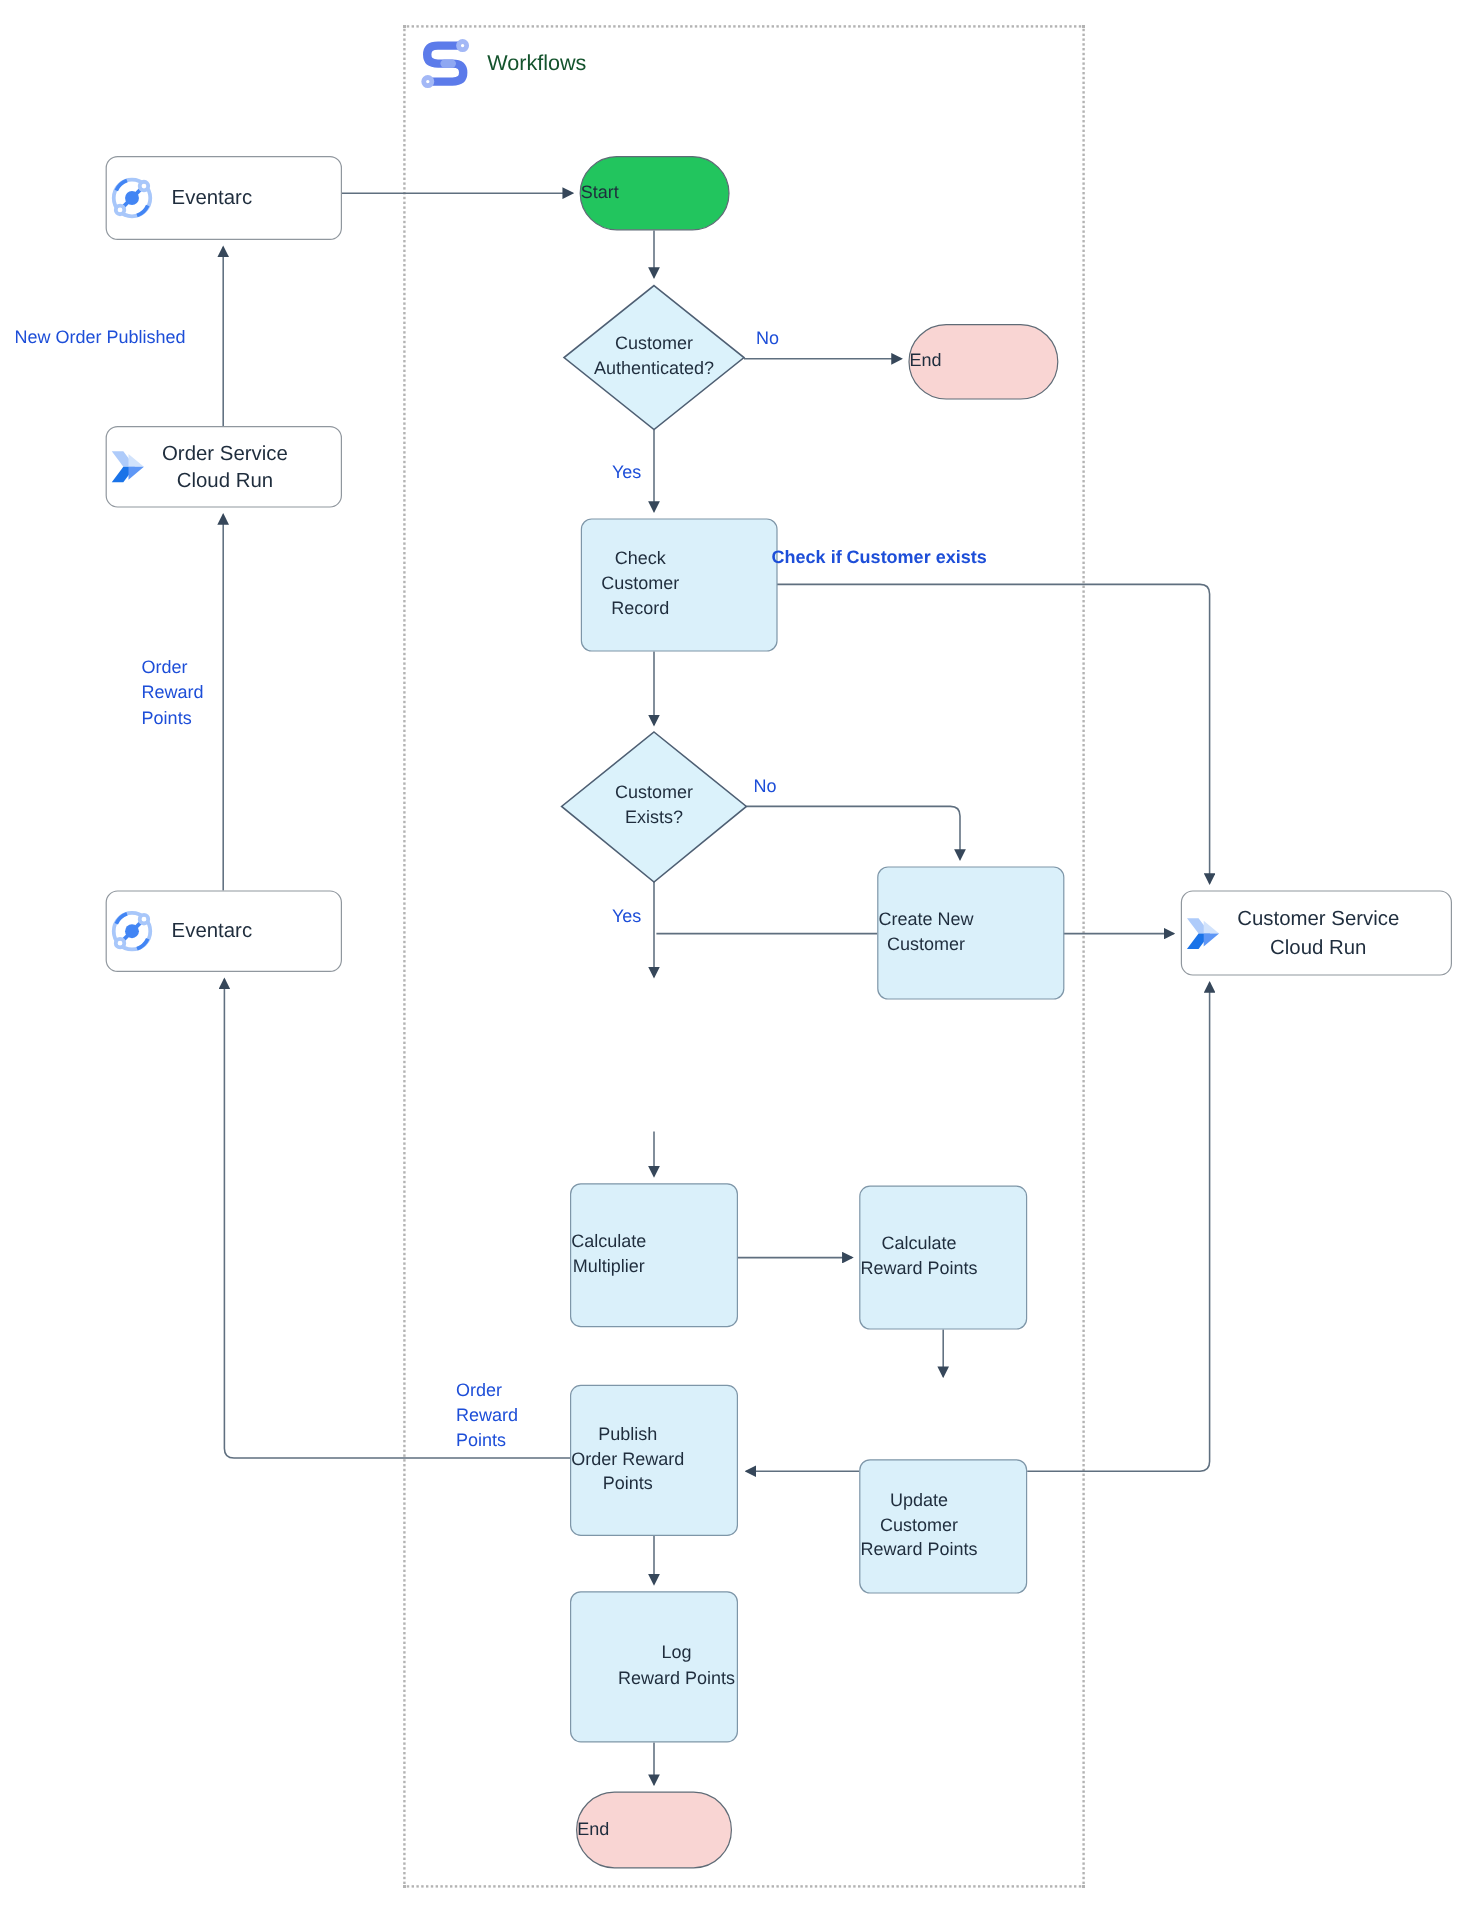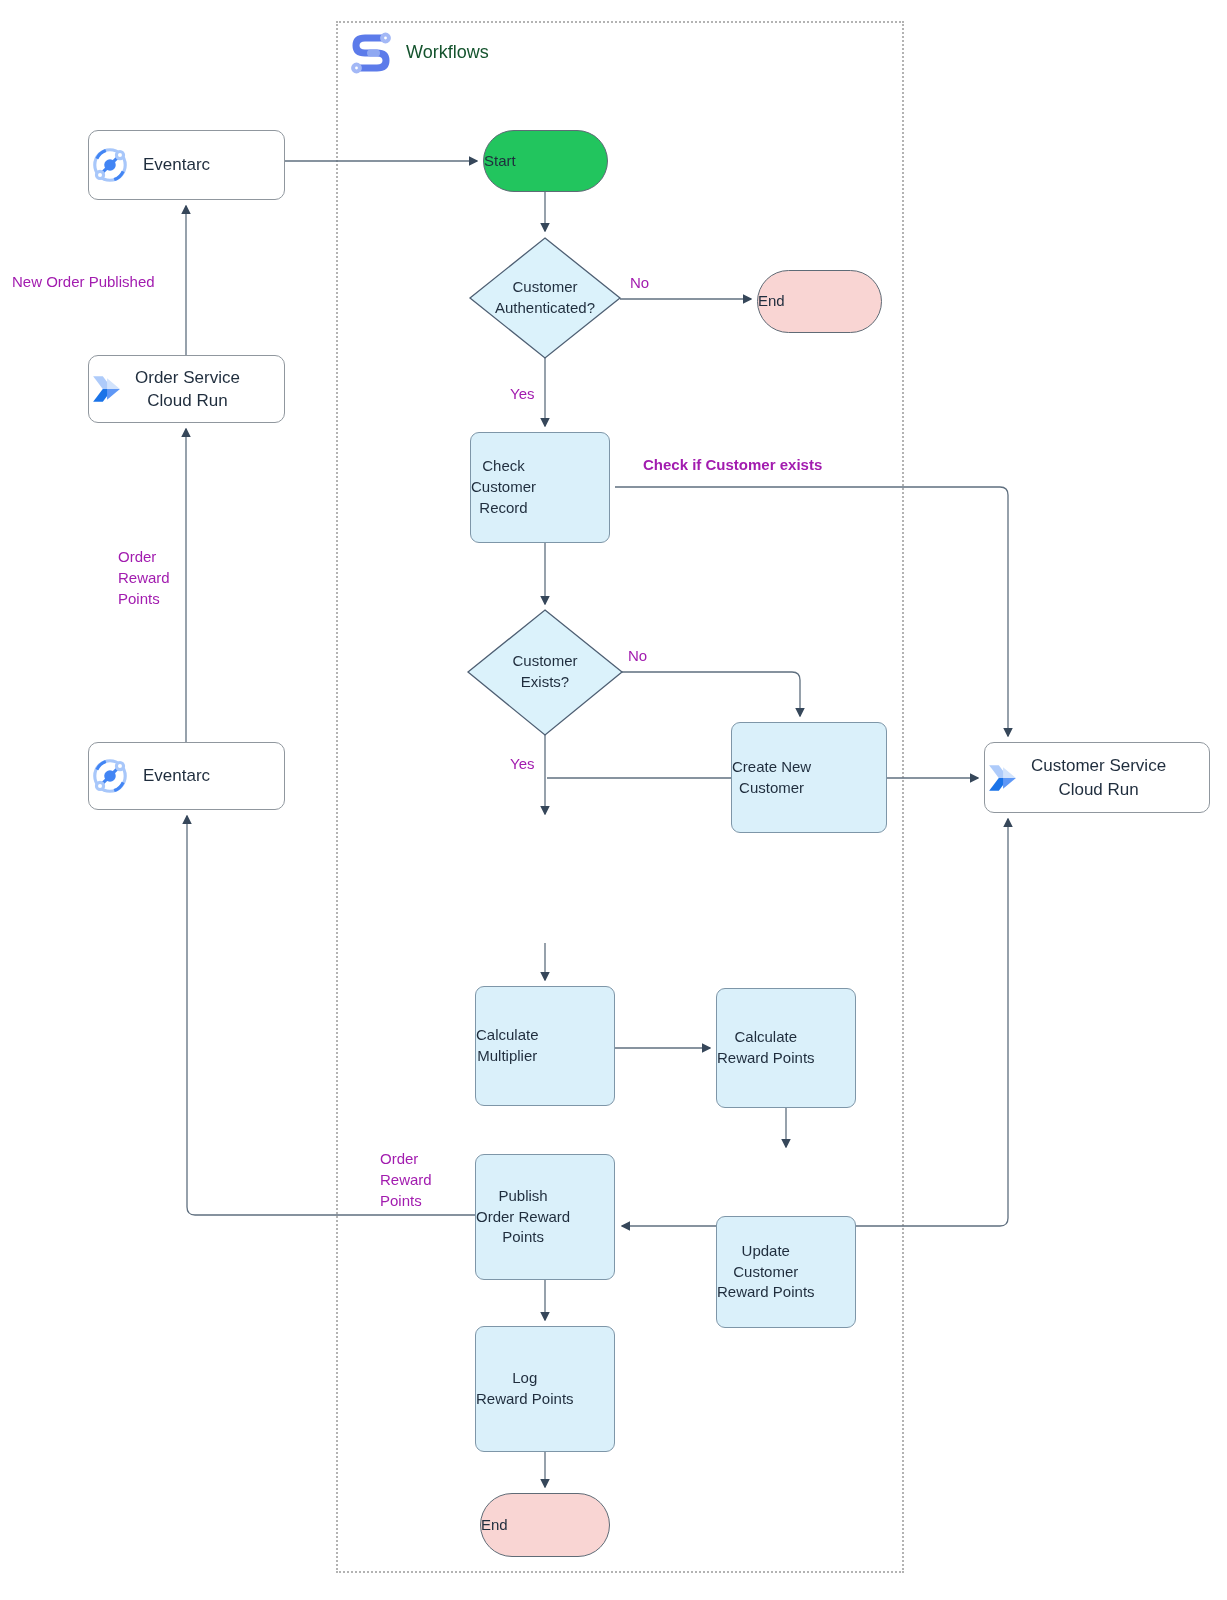--- a/index.html
+++ b/index.html
@@ -23,21 +23,21 @@
   .pill.start{background:#22c55e;}
   .pill.end{background:#f9d5d3;}
   .white{background:#ffffff;border:1px solid #90979e;border-radius:10px;gap:12px;font-size:17px;}
   .white .nlabel{text-align:center;}
   .ic{display:flex;align-items:center;justify-content:center;}
 
   
   .dtext{position:absolute;width:150px;text-align:center;font-size:15px;line-height:1.38;white-space:pre-line;}
 
   
-  .edge-label{position:absolute;font-size:15px;color:#a21caf;white-space:pre-line;line-height:1.4;}
+  .edge-label{position:absolute;font-size:15px;color:#1d4ed8;white-space:pre-line;line-height:1.4;}
 </style>
 </head>
 <body>
 
 <div class="canvas">
 
   <div class="wf-box"></div>
 
   <div class="wf-header">
     <span class="ic">
@@ -147,21 +147,21 @@
   </div>
   <div class="node pill end" style="left:480px;top:1493px;width:130px;height:64px;">
     <span class="nlabel">End</span>
   </div>
 
   <div class="dtext" style="left:470px;top:277px;">Customer
 Authenticated?</div>
   <div class="dtext" style="left:470px;top:651px;">Customer
 Exists?</div>
 
-  <div class="node process" style="left:470px;top:432px;width:140px;height:111px;">
+  <div class="node process" style="left:484px;top:432px;width:164px;height:111px;padding-left:16px;">
     <span class="nlabel">Check
 Customer
 Record</span>
   </div>
   <div class="node process" style="left:731px;top:722px;width:156px;height:111px;">
     <span class="nlabel">Create New
 Customer</span>
   </div>
   <div class="node process" style="left:475px;top:986px;width:140px;height:120px;">
     <span class="nlabel">Calculate
@@ -174,21 +174,21 @@
   <div class="node process" style="left:475px;top:1154px;width:140px;height:126px;">
     <span class="nlabel">Publish
 Order Reward
 Points</span>
   </div>
   <div class="node process" style="left:716px;top:1216px;width:140px;height:112px;">
     <span class="nlabel">Update
 Customer
 Reward Points</span>
   </div>
-  <div class="node process" style="left:475px;top:1326px;width:140px;height:126px;">
+  <div class="node process" style="left:475px;top:1326px;width:140px;height:126px;padding-left:39px;">
     <span class="nlabel">Log
 Reward Points</span>
   </div>
 
   <div class="edge-label" style="left:12px;top:271px;">New Order Published</div>
   <div class="edge-label" style="left:118px;top:546px;">Order
 Reward
 Points</div>
   <div class="edge-label" style="left:380px;top:1148px;">Order
 Reward

